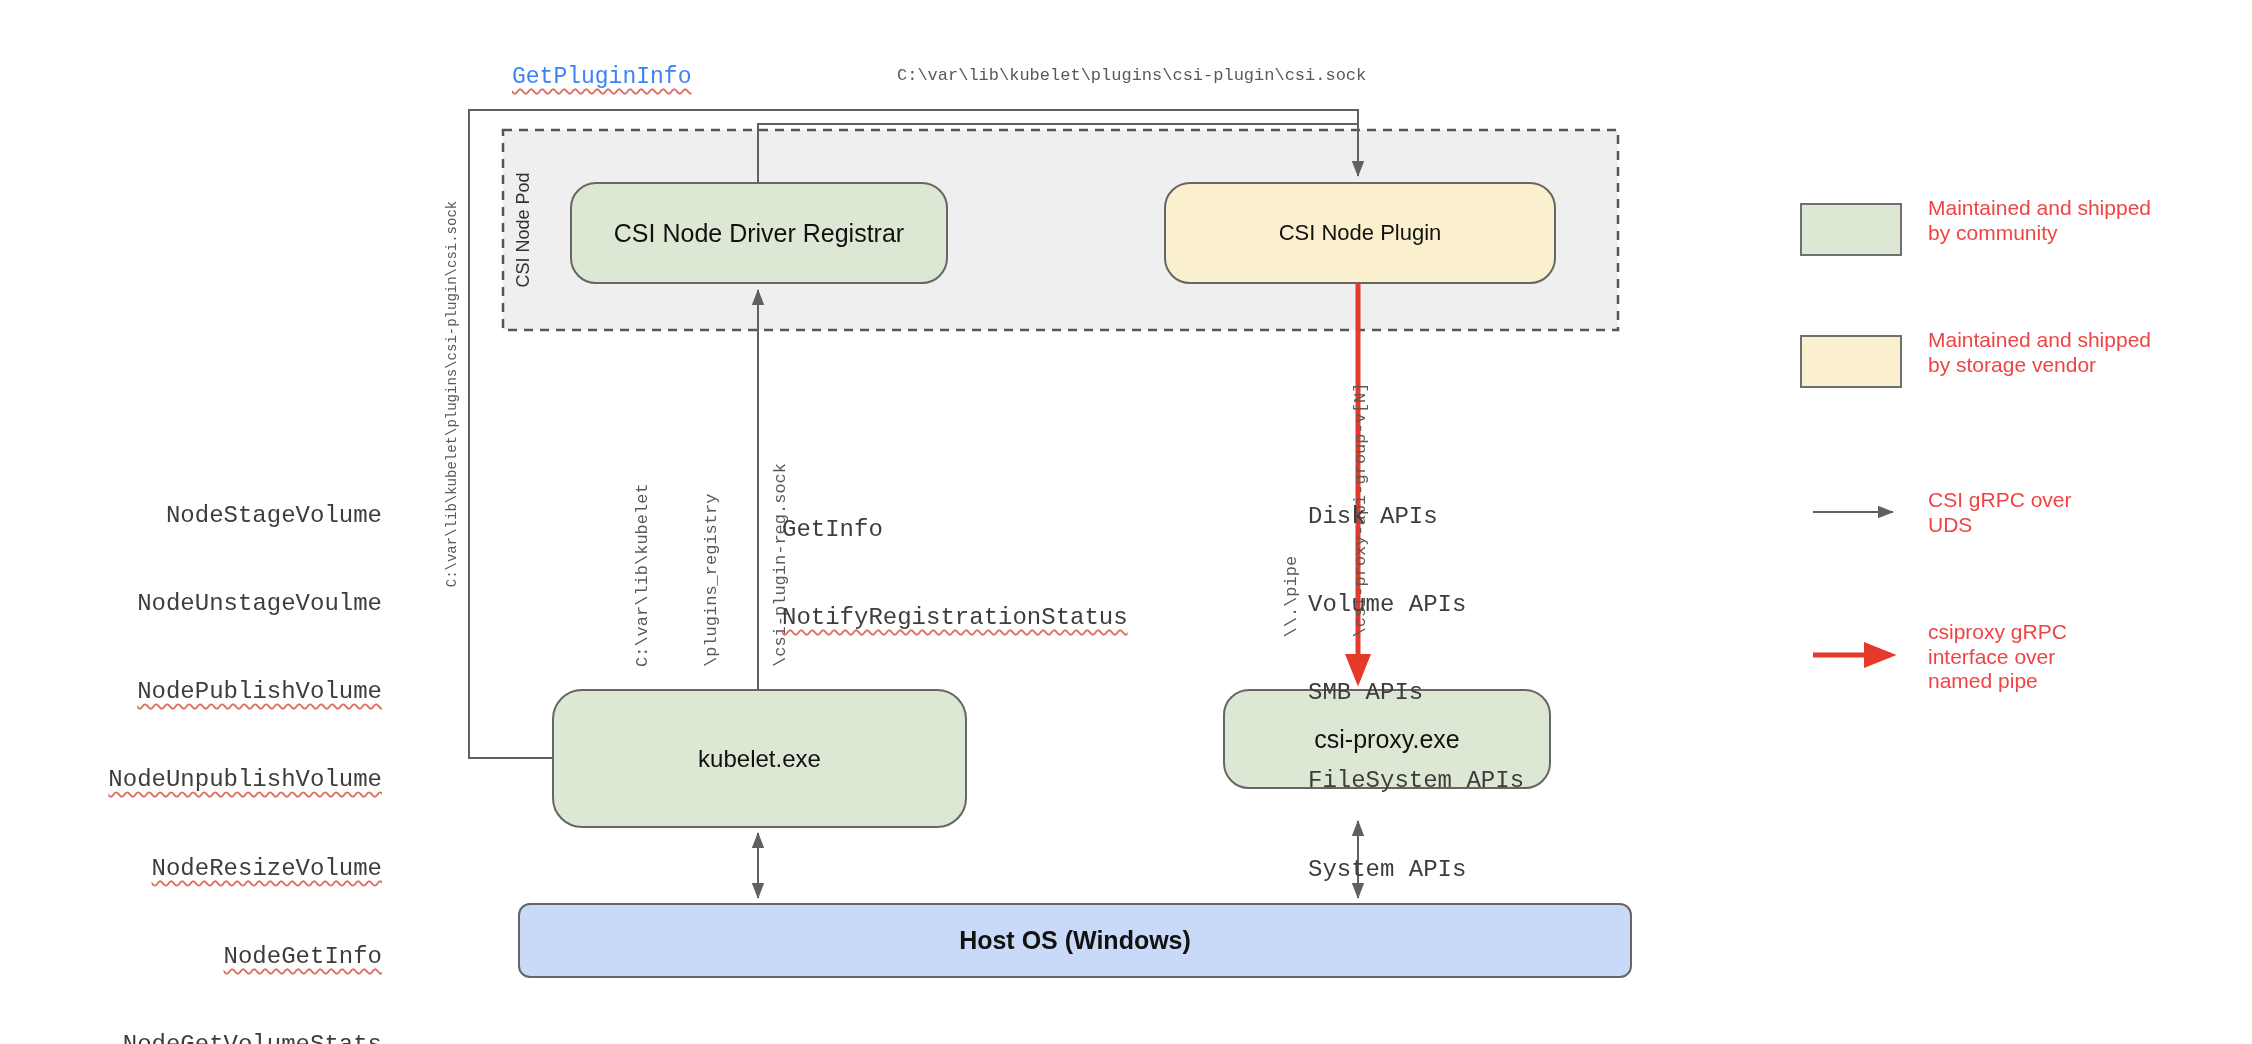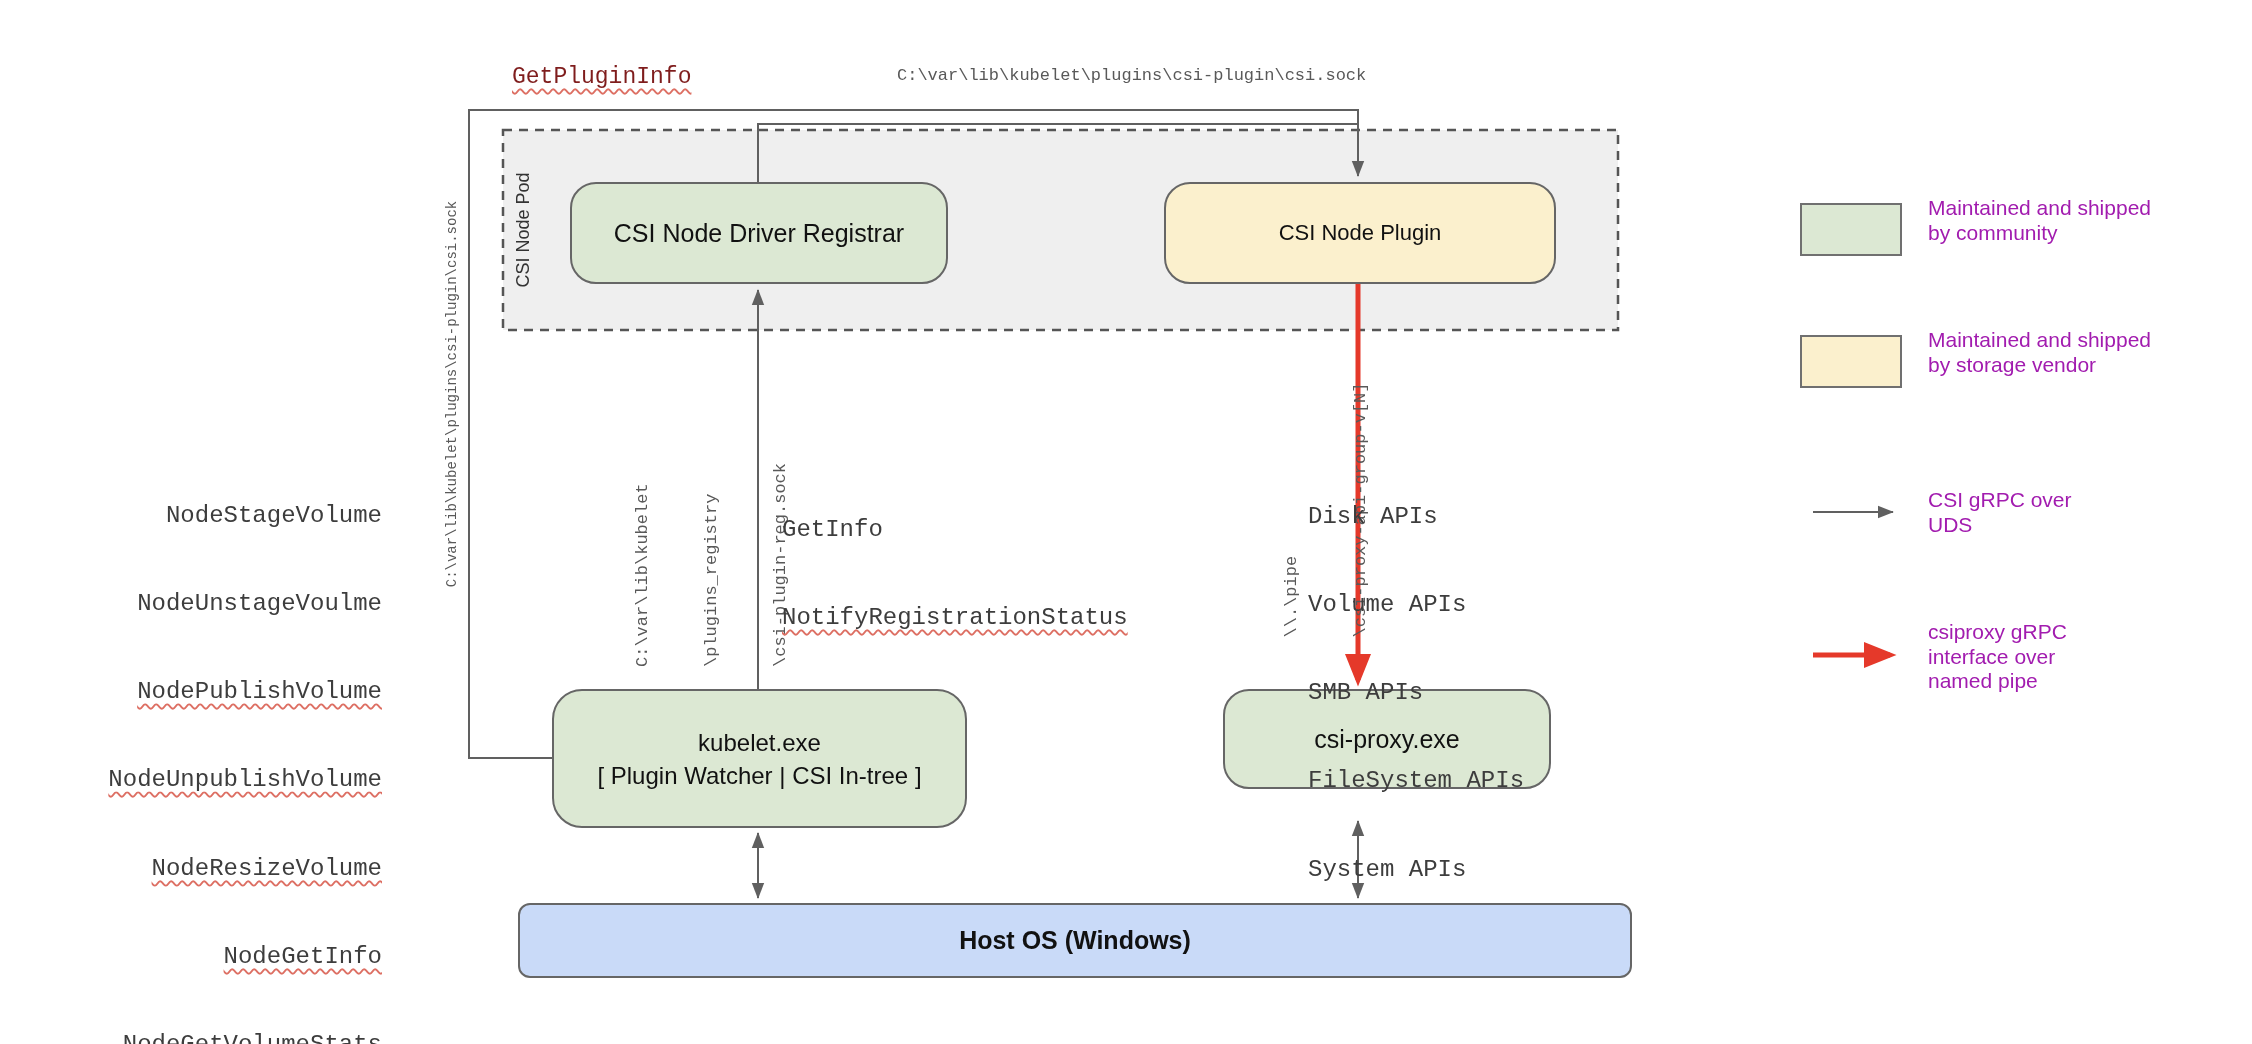--- a/index.html
+++ b/index.html
@@ -24,21 +24,21 @@
     display:flex;flex-direction:column;align-items:center;justify-content:center;
     text-align:center;box-sizing:border-box;
   }
   .green{background:#dce8d3;}
   .yellow{background:#fbf0cd;}
   .blue{background:#c9daf8;font-weight:bold;}
   .vtext{
     position:absolute;transform:translate(-50%,-50%) rotate(-90deg);
     white-space:pre;text-align:left;
   }
-  .legend-text{font-size:21px;line-height:24.5px;color:#a21caf;}
+  .legend-text{font-size:21px;line-height:24.5px;color:#ef4444;}
   .legend-swatch{position:absolute;width:102px;height:53px;border:2px solid #707070;box-sizing:border-box;}
   svg{position:absolute;left:0;top:0;}
 </style>
 </head>
 <body>
 
 <svg width="2252" height="1044" viewBox="0 0 2252 1044">
   <defs>
     <marker id="ag" viewBox="0 0 10 10" refX="8.5" refY="5" markerWidth="9" markerHeight="9" orient="auto-start-reverse">
       <path d="M0,1.5 L9,5 L0,8.5 Z" fill="#606060"></path>
@@ -69,21 +69,20 @@
 <div class="box green" style="left:570px;top:182px;width:378px;height:102px;font-size:25px;">
   <span>CSI Node Driver Registrar</span>
 </div>
 
 <div class="box yellow" style="left:1164px;top:182px;width:392px;height:102px;font-size:22px;">
   <span>CSI Node Plugin</span>
 </div>
 
 <div class="box green" style="left:552px;top:689px;width:415px;height:139px;font-size:24px;line-height:33px;border-radius:30px;">
   <span>kubelet.exe</span>
-  <span>[ Plugin Watcher | CSI In-tree ]</span>
 </div>
 
 <div class="box green" style="left:1223px;top:689px;width:328px;height:100px;font-size:25px;">
   <span>csi-proxy.exe</span>
 </div>
 
 <div class="box blue" style="left:518px;top:903px;width:1114px;height:75px;font-size:25px;border-radius:12px;">
   <span>Host OS (Windows)</span>
 </div>
 
@@ -95,21 +94,21 @@
   <div>C:\var\lib\kubelet</div>
   <div>\plugins_registry</div>
   <div>\csi-plugin-reg.sock</div>
 </div>
 
 <div class="vtext mono path-label" style="left:1314px;top:510px;line-height:23px;">
   <div>\\.\pipe</div>
   <div>\csi-proxy-api-group-v[N]</div>
 </div>
 
-<div class="abs mono" style="left:512px;top:64px;font-size:23px;color:#7f1d1d;">
+<div class="abs mono" style="left:512px;top:64px;font-size:23px;color:#3b82f6;">
   <span class="squig">GetPluginInfo</span>
 </div>
 
 <div class="abs mono path-label" style="left:897px;top:66px;">C:\var\lib\kubelet\plugins\csi-plugin\csi.sock</div>
 
 <div class="abs mono rpc" style="left:80px;top:442px;width:302px;text-align:right;">
   <div><span>NodeStageVolume</span></div>
   <div><span>NodeUnstageVoulme</span></div>
   <div><span class="squig">NodePublishVolume</span></div>
   <div><span class="squig">NodeUnpublishVolume</span></div>

